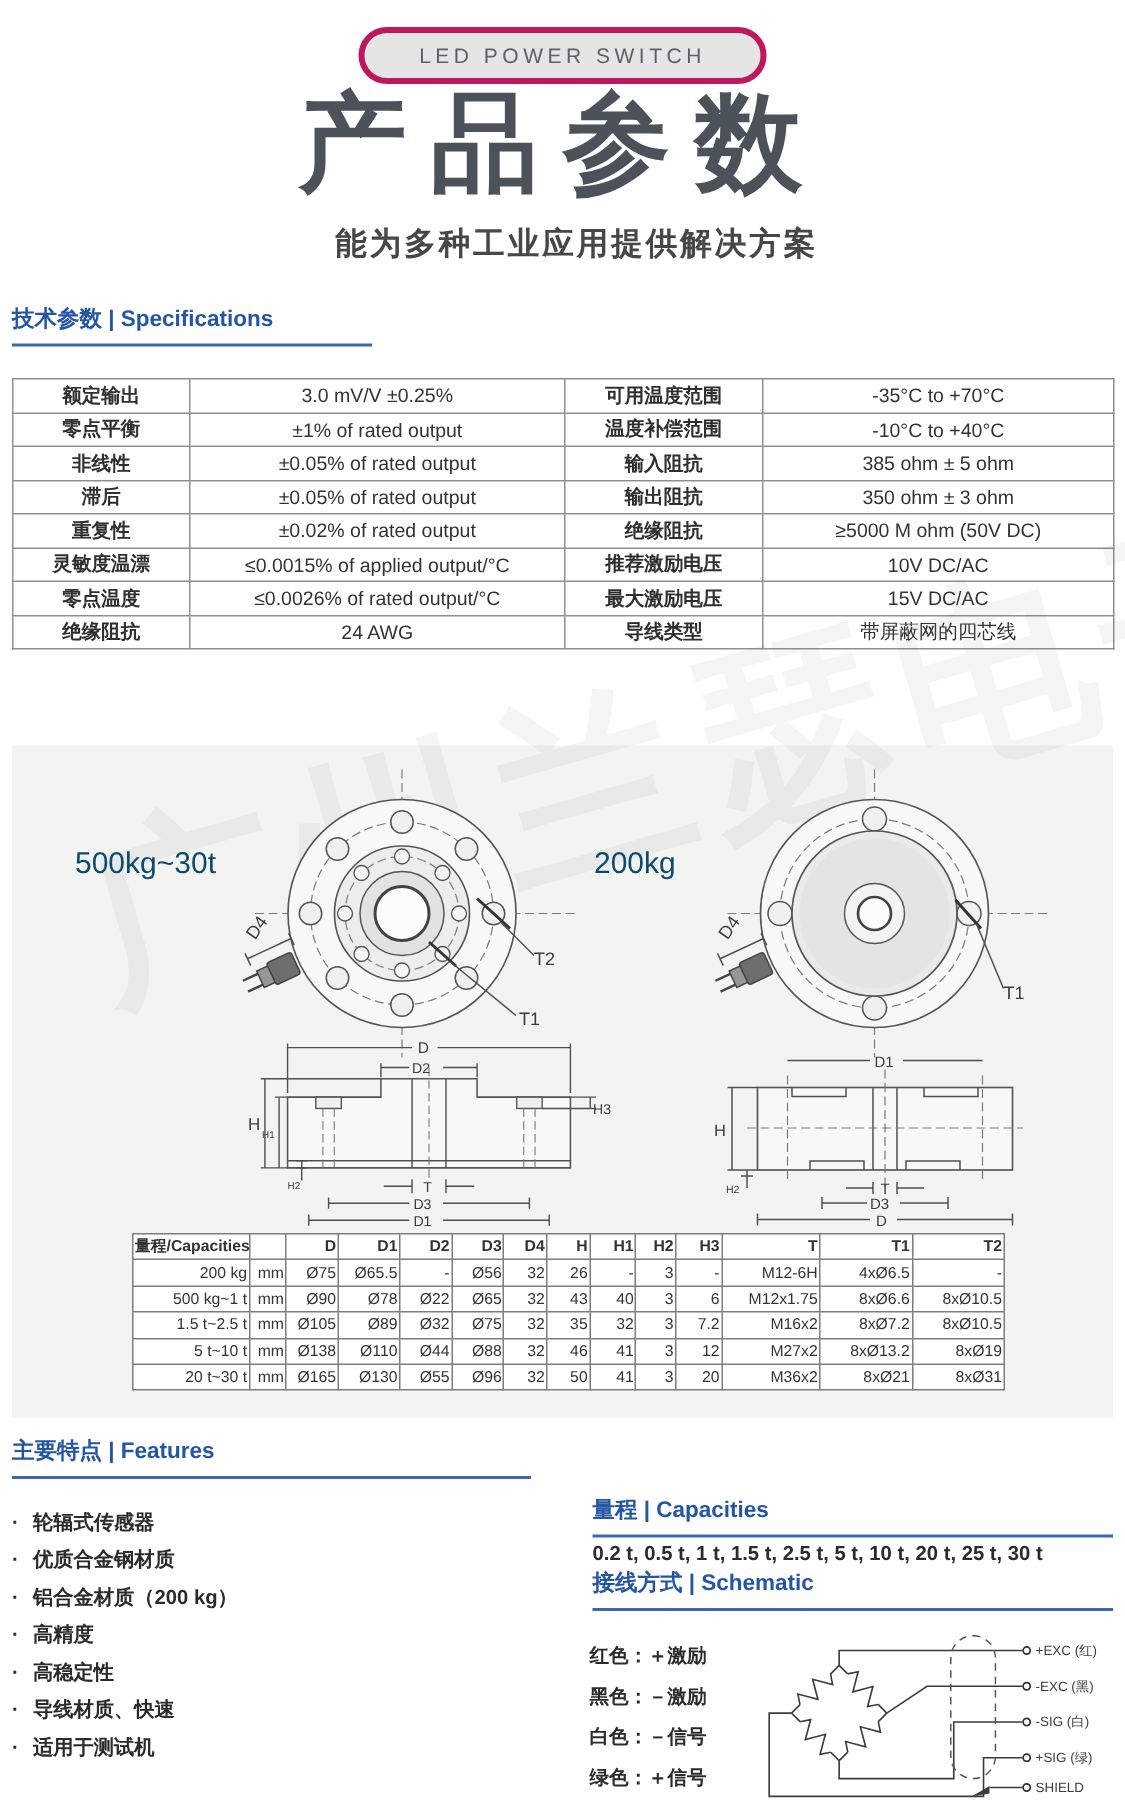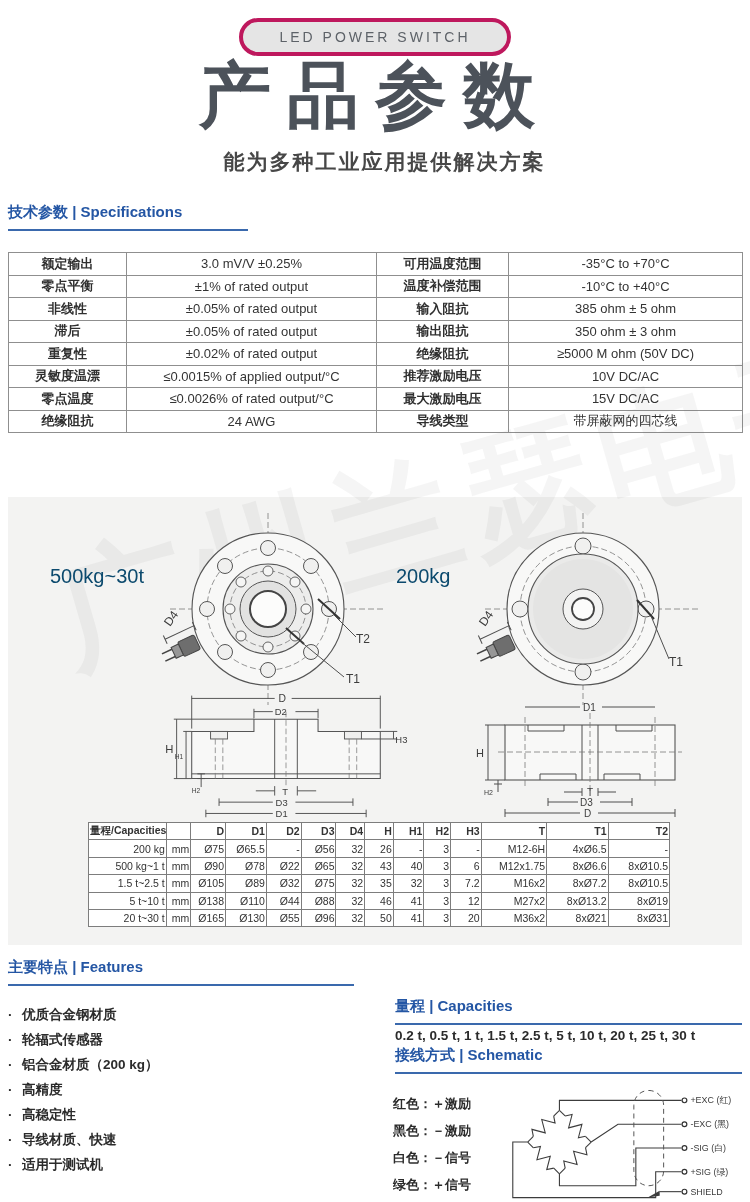--- a/index.html
+++ b/index.html
@@ -423,22 +423,22 @@
         </tr>
       </tbody>
   </table>
 </div>
 
 <div class="abs sec" style="left:8px;top:958px;width:346px;">
   <span>主要特点 | Features</span>
   <div class="rule"></div>
 </div>
 <div class="abs features-list">
+    <div><span class="blt">·</span><span>轮辐式传感器</span></div>
     <div><span class="blt">·</span><span>优质合金钢材质</span></div>
-    <div><span class="blt">·</span><span>轮辐式传感器</span></div>
     <div><span class="blt">·</span><span>铝合金材质（200 kg）</span></div>
     <div><span class="blt">·</span><span>高精度</span></div>
     <div><span class="blt">·</span><span>高稳定性</span></div>
     <div><span class="blt">·</span><span>导线材质、快速</span></div>
     <div><span class="blt">·</span><span>适用于测试机</span></div>
   </div>
 
 <div class="abs sec" style="left:395px;top:958px;width:347px;margin-top:39px;">
   <span>量程 | Capacities</span>
   <div class="rule"></div>

